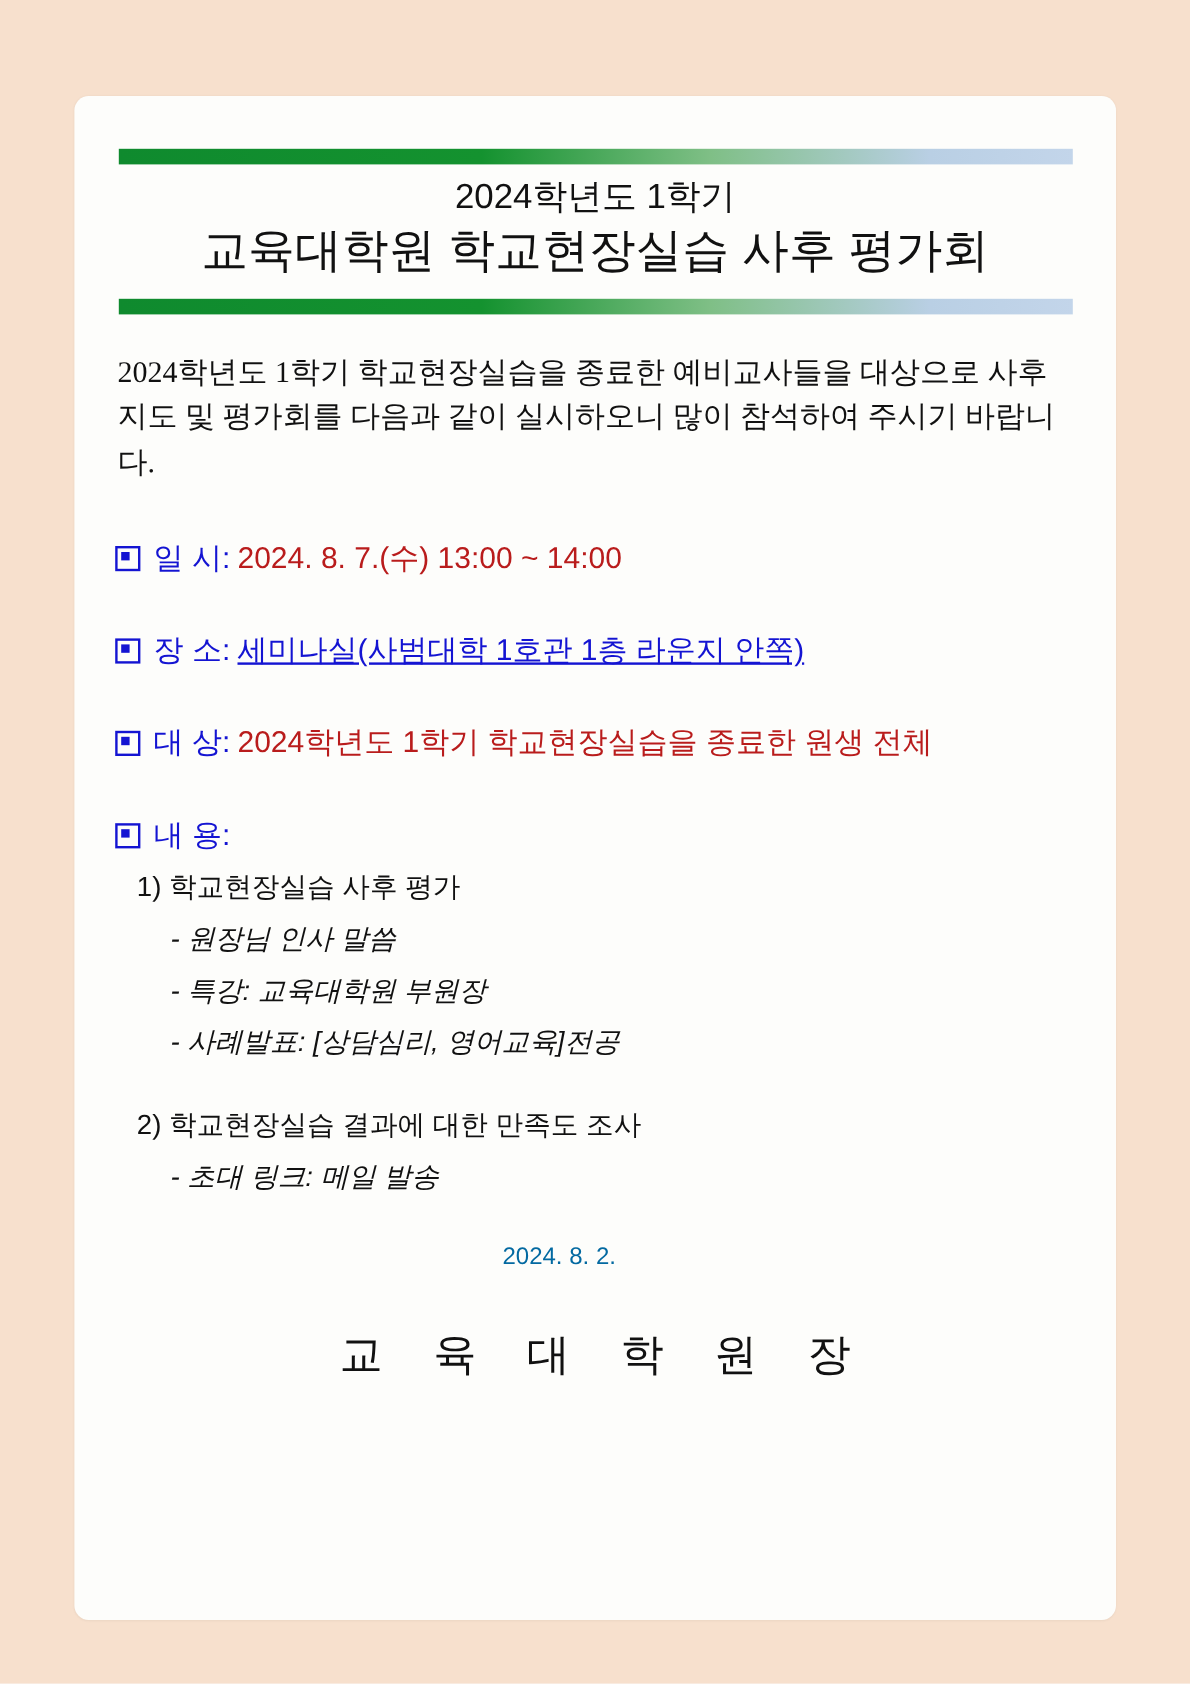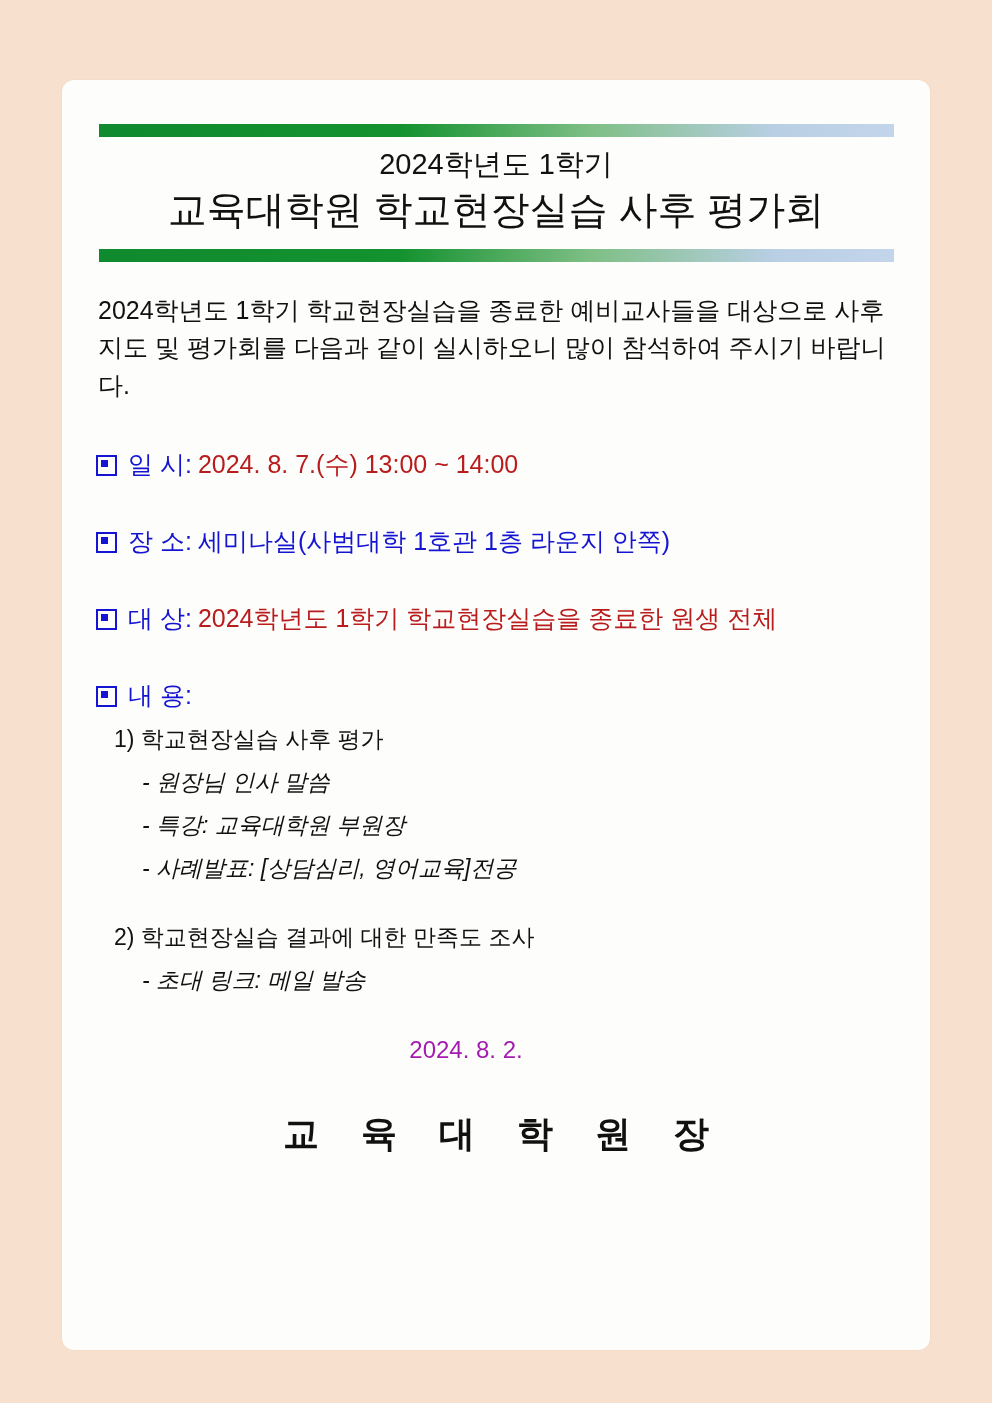--- a/index.html
+++ b/index.html
@@ -51,21 +51,21 @@
   .title-line-2 { font-size: 39px; }
 
   
   .body-text {
     margin-top: 30px;
     font-size: 25px;
     color: #111111;
     line-height: 1.5;
     padding: 0 6px;
   }
-  .body-text p { margin: 0; }
+  .body-text p { margin: 0; font-family: Liberation Serif, serif; }
 
   .item {
     margin-top: 44px;
     font-size: 25px;
     color: #1414d2;
     display: flex;
     align-items: flex-start;
     padding-left: 4px;
   }
   .bullet {
@@ -88,46 +88,45 @@
     background: #1414d2;
   }
   .item-label {
     color: #1414d2;
     white-space: pre;
     margin-right: 6px;
   }
   .item-value {
     color: #b91c1c;
   }
-  .item-value.blue { color: #1414d2; }
+  .item-value.blue { color: #1414d2; text-decoration: underline; }
 
   .sub {
     font-size: 23px;
     color: #111111;
     margin-top: 12px;
   }
   .sub-l1 { padding-left: 22px; }
   .sub-l2 { padding-left: 50px; font-style: italic; }
   .gap { height: 26px; }
 
   .sign-date {
     margin-top: 40px;
     text-align: center;
-    font-size: 24px;
-    color: #a21caf;
+    font-size: 20px;
+    color: #0369a1;
     padding-right: 60px;
   }
   .signature {
     margin-top: 46px;
     text-align: center;
     font-size: 36px;
     color: #111111;
     letter-spacing: 16px;
     padding-left: 16px;
-    font-weight: bold;
   }
 </style>
 </head>
 <body>
 
 <div class="page">
   <div class="inner">
 
     <div class="bar bar-top"></div>
 

